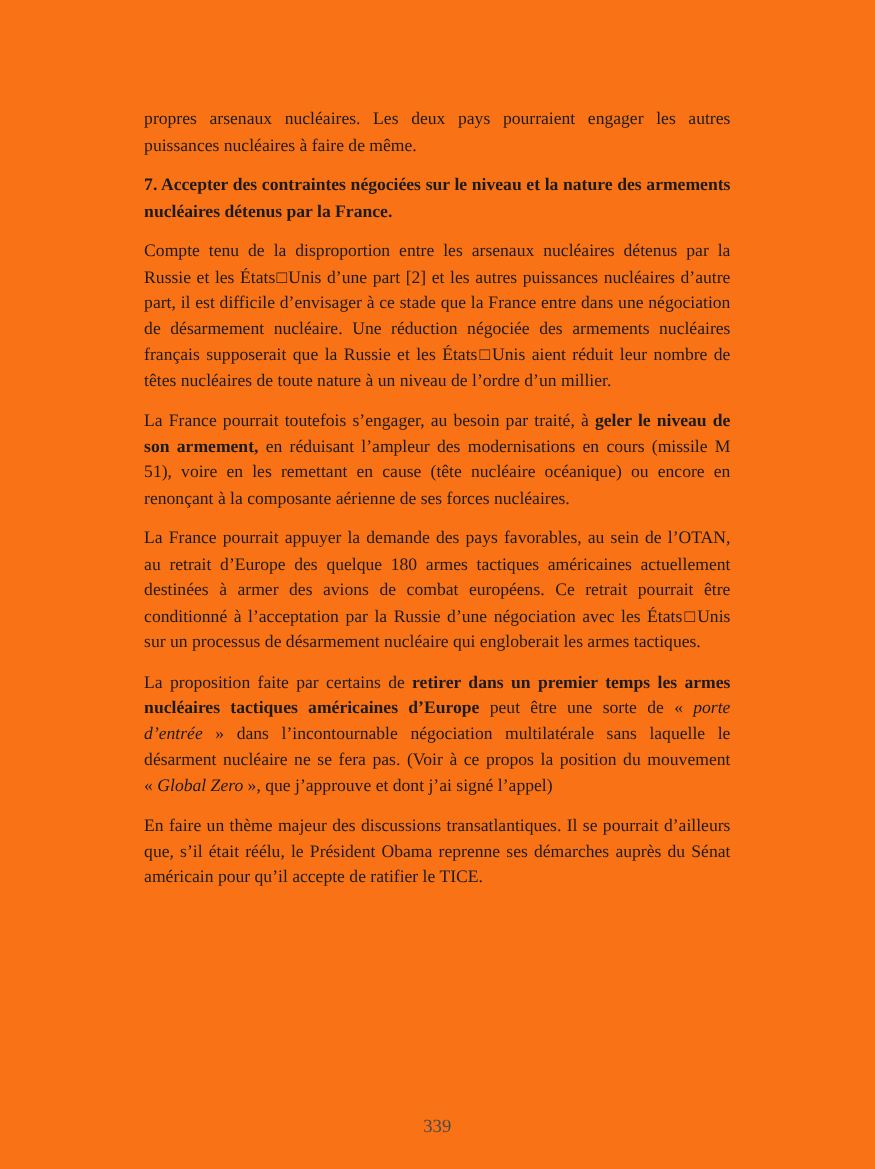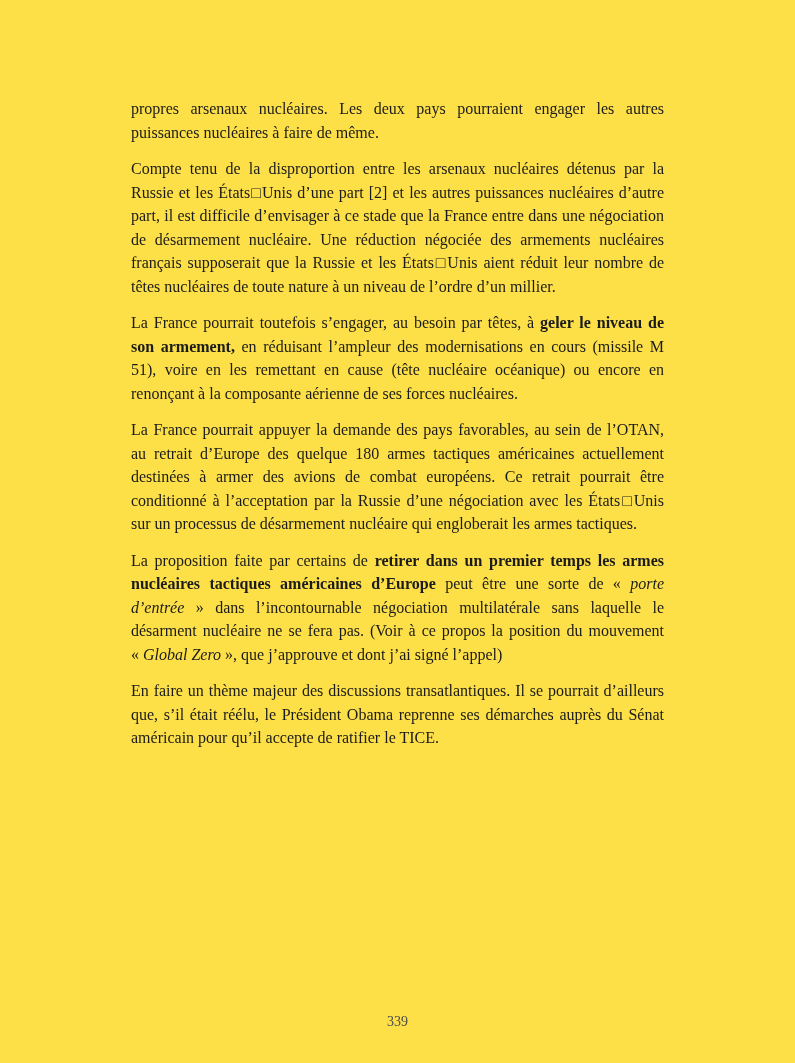--- a/index.html
+++ b/index.html
@@ -8,21 +8,21 @@
     width: 795px;
     height: 1063px;
     background: #ffffff;
     font-family: "Liberation Serif", "DejaVu Serif", serif;
     color: #1b1b1b;
   }
   .page {
     position: relative;
     width: 795px;
     height: 1063px;
-    background: #fde047;
+    background: #f97316;
     overflow: hidden;
   }
   .content {
     position: absolute;
     left: 131px;
     top: 97px;
     width: 533px;
   }
   .para {
     margin: 0 0 13px 0;
@@ -38,36 +38,37 @@
     text-indent: 11px;
   }
   .b { font-weight: bold; }
   .i { font-style: italic; }
   .page-number {
     position: absolute;
     left: 0;
     top: 1014px;
     width: 795px;
     text-align: center;
-    font-size: 14px;
+    font-size: 17px;
     color: #4a4a4a;
   }
 </style>
 </head>
 <body>
 
 <div class="page">
   <div class="content">
 
     <p class="para"><span>propres arsenaux nucléaires. Les deux pays pourraient engager les autres puissances nucléaires à faire de même.</span></p>
 
+    <p class="para heading"><span>7. Accepter des contraintes négociées sur le niveau et la nature des armements nucléaires détenus par la France.</span></p>
 
     <p class="para"><span>Compte tenu de la disproportion entre les arsenaux nucléaires détenus par la Russie et les États□Unis d’une part [2] et les autres puissances nucléaires d’autre part, il est difficile d’envisager à ce stade que la France entre dans une négociation de désarmement nucléaire. Une réduction négociée des armements nucléaires français supposerait que la Russie et les États□Unis aient réduit leur nombre de têtes nucléaires de toute nature à un niveau de l’ordre d’un millier.</span></p>
 
-    <p class="para"><span>La France pourrait toutefois s’engager, au besoin par têtes, à </span><span class="b">geler le niveau de son armement,</span><span> en réduisant l’ampleur des modernisations en cours (missile M 51), voire en les remettant en cause (tête nucléaire océanique) ou encore en renonçant à la composante aérienne de ses forces nucléaires.</span></p>
+    <p class="para"><span>La France pourrait toutefois s’engager, au besoin par traité, à </span><span class="b">geler le niveau de son armement,</span><span> en réduisant l’ampleur des modernisations en cours (missile M 51), voire en les remettant en cause (tête nucléaire océanique) ou encore en renonçant à la composante aérienne de ses forces nucléaires.</span></p>
 
 
     <p class="para"><span>La France pourrait appuyer la demande des pays favorables, au sein de l’OTAN, au retrait d’Europe des quelque 180 armes tactiques américaines actuellement destinées à armer des avions de combat européens. Ce retrait pourrait être conditionné à l’acceptation par la Russie d’une négociation avec les États□Unis sur un processus de désarmement nucléaire qui engloberait les armes tactiques.</span></p>
 
     <p class="para"><span>La proposition faite par certains de </span><span class="b">retirer dans un premier temps les armes nucléaires tactiques américaines d’Europe</span><span> peut être une sorte de «&nbsp;</span><span class="i">porte d’entrée</span><span>&nbsp;» dans l’incontournable négociation multilatérale sans laquelle le désarment nucléaire ne se fera pas. (Voir à ce propos la position du mouvement «&nbsp;</span><span class="i">Global Zero</span><span>&nbsp;», que j’approuve et dont j’ai signé l’appel)</span></p>
 
 
     <p class="para"><span>En faire un thème majeur des discussions transatlantiques. Il se pourrait d’ailleurs que, s’il était réélu, le Président Obama reprenne ses démarches auprès du Sénat américain pour qu’il accepte de ratifier le TICE.</span></p>
 
   </div>

